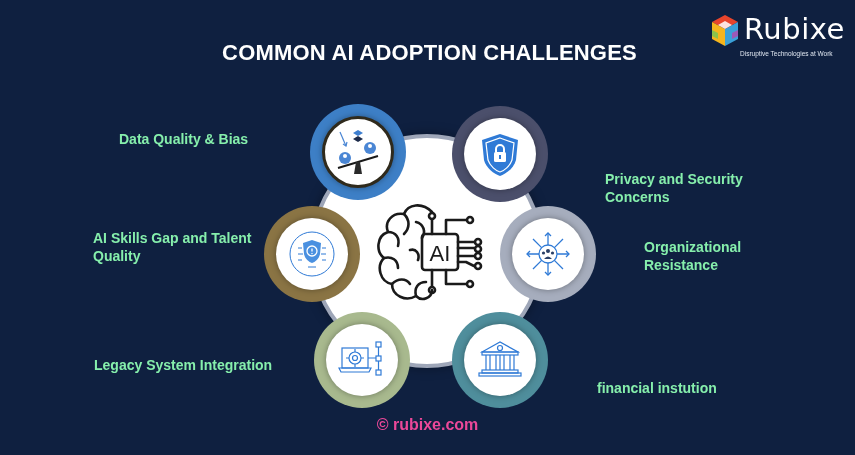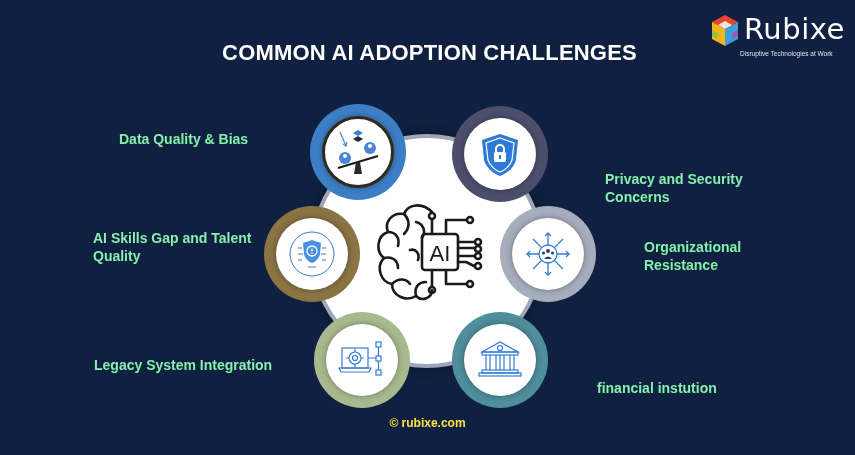--- a/index.html
+++ b/index.html
@@ -62,22 +62,22 @@
       position: absolute;
       font-size: 14px;
       font-weight: bold;
       color: #86efac;
       line-height: 18px;
     }
     .footer {
       position: absolute;
       left: 0; right: 0; top: 416px;
       text-align: center;
-      font-size: 12px; font-weight: bold;
-      color: #fde047;
+      font-size: 16px; font-weight: bold;
+      color: #ec4899;
     }
   </style>
 </head>
 <body>
 
 <div class="title">COMMON AI ADOPTION CHALLENGES</div>
 
 <div class="logo">
   <svg class="logo-mark" viewBox="0 0 30 34">
     <polygon points="15,1 28,8 15,15 2,8" fill="#e8452c"></polygon>

